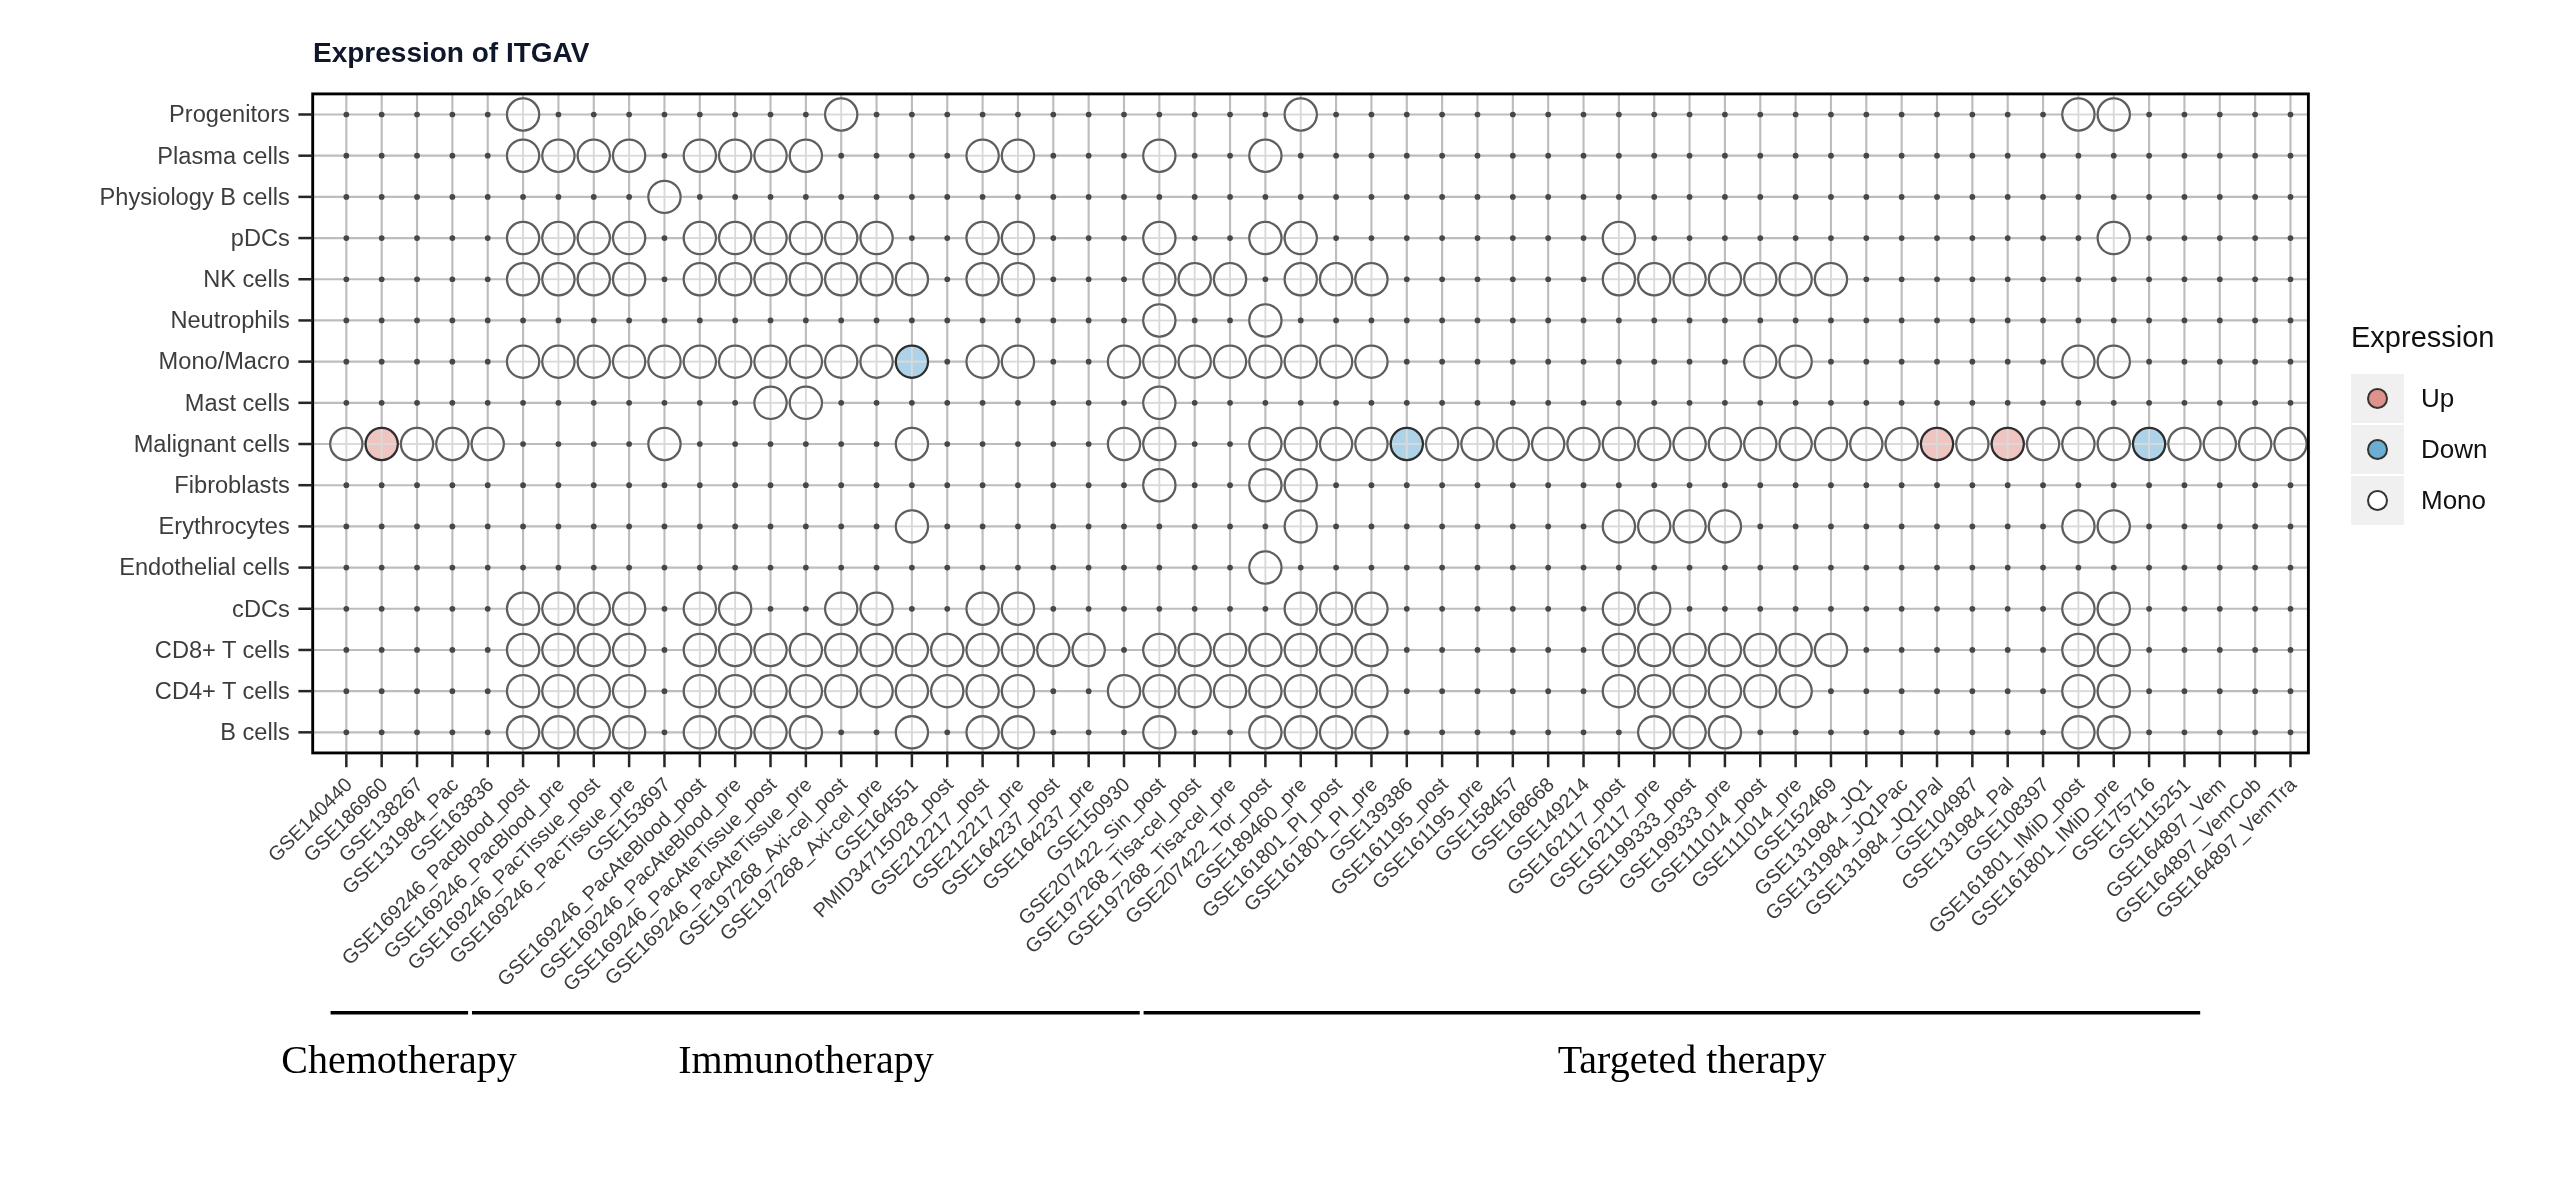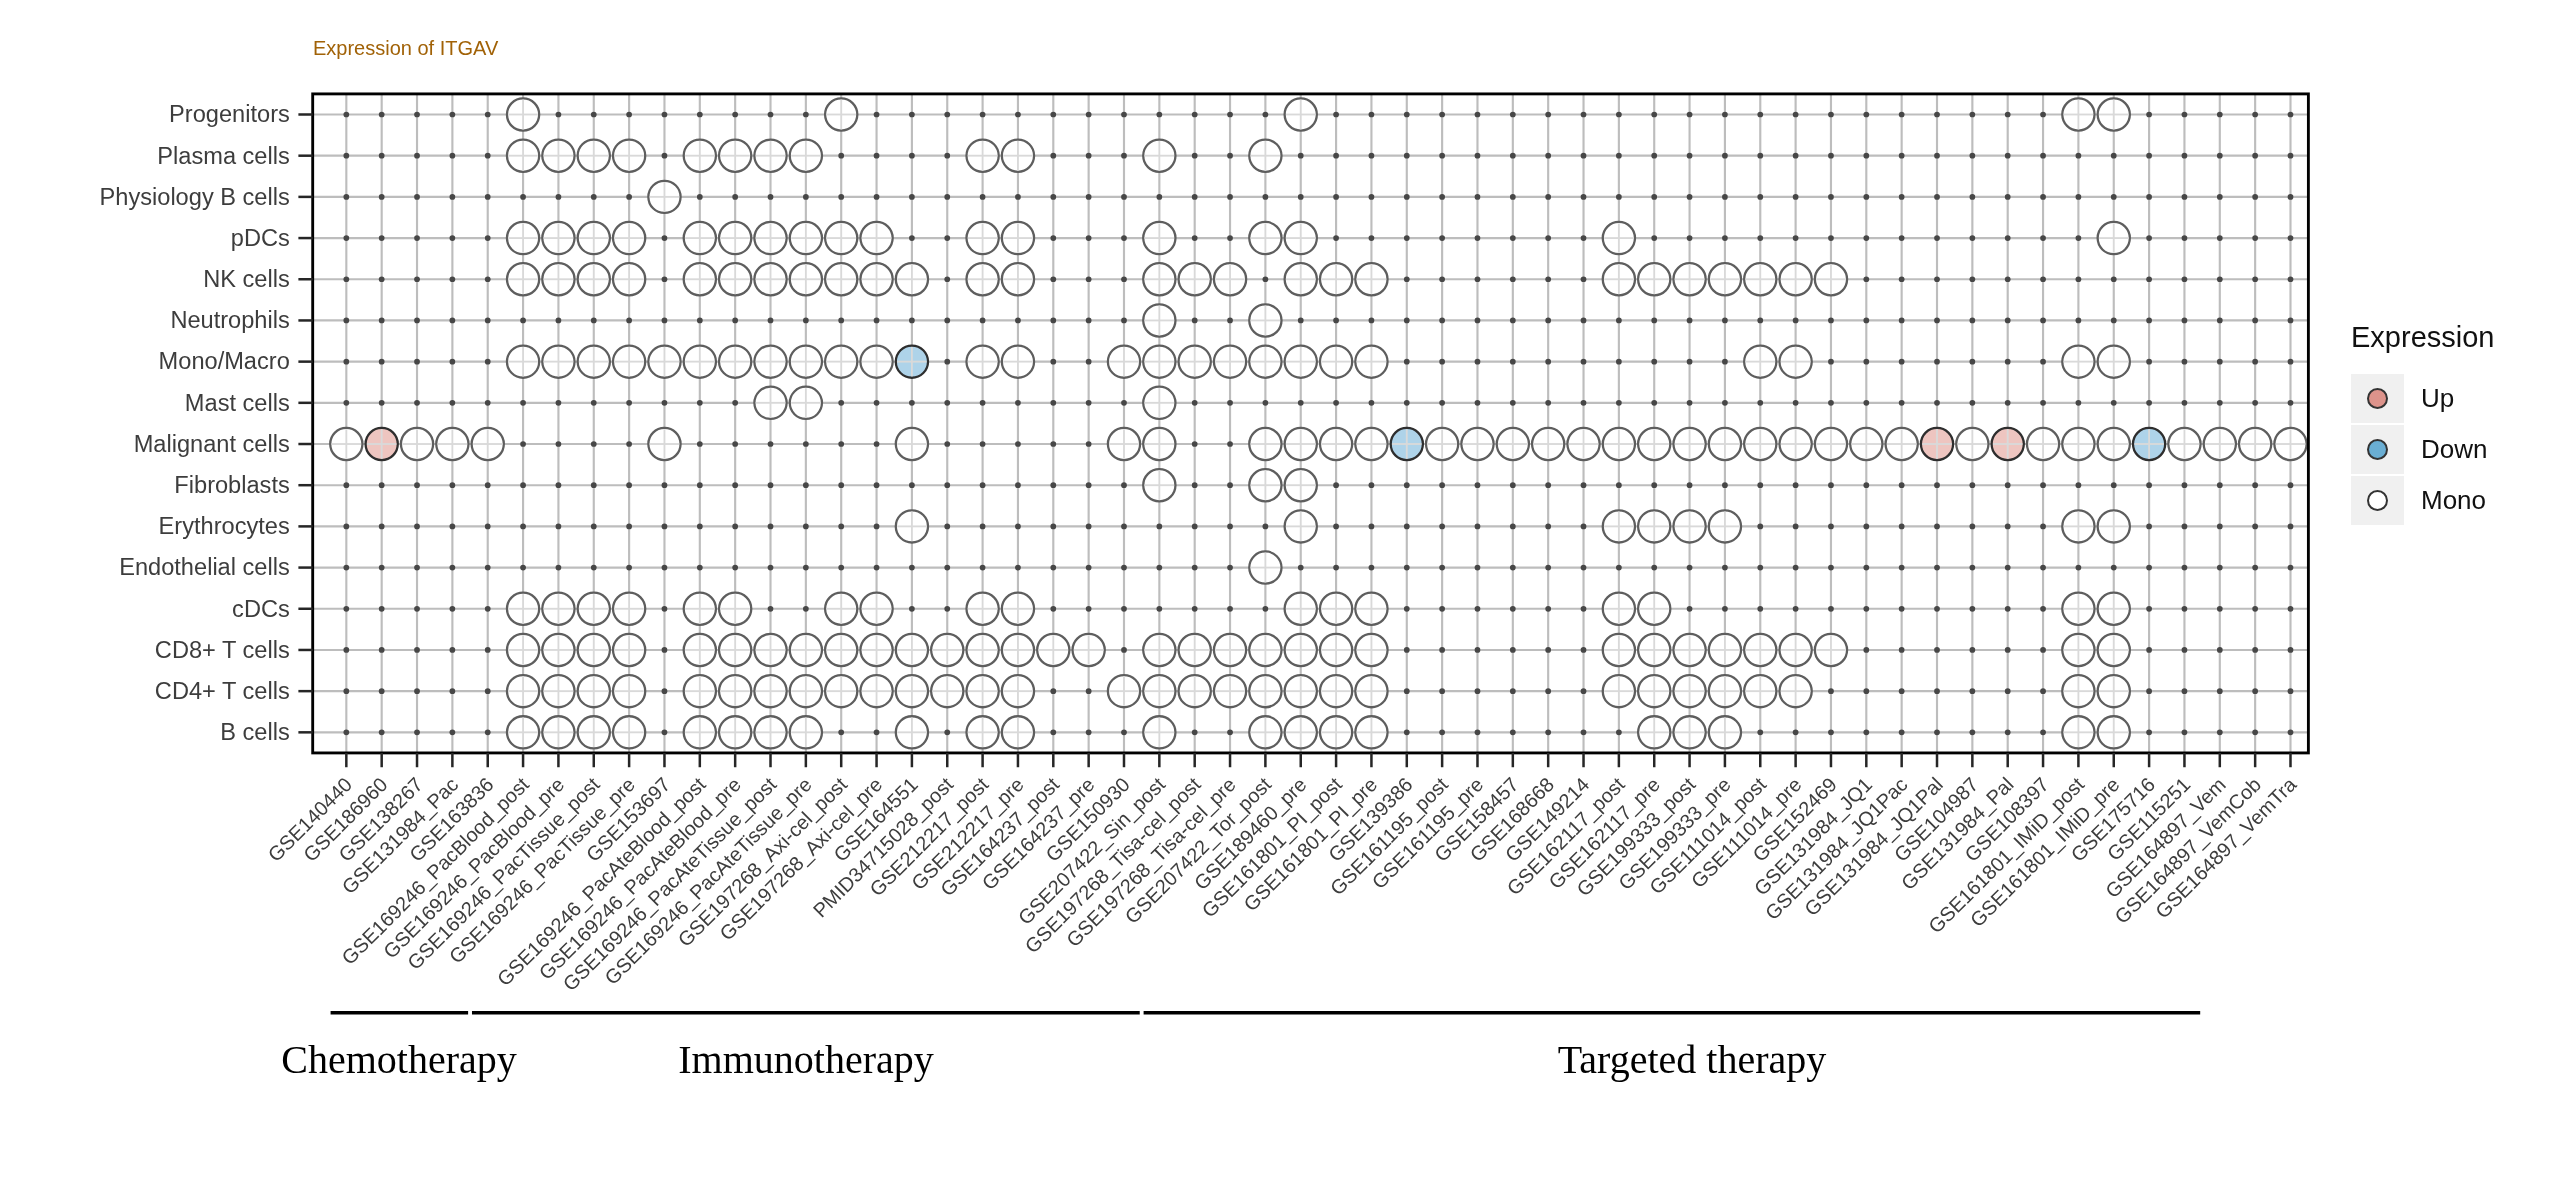--- a/index.html
+++ b/index.html
@@ -1,19 +1,19 @@
 <!DOCTYPE html>
 <html style="font-size:11.4px"><head>
 <meta charset="utf-8">
 <style>
   html,body{margin:0;padding:0;background:#ffffff;}
   body{font-family:"Liberation Sans",sans-serif;}
   #stage{position:relative;width:2576px;height:1181px;background:#fff;overflow:hidden;}
   #plot-svg{position:absolute;left:0;top:0;}
-  .chart-title{position:absolute;left:313px;top:37px;font-size:20px;font-weight:400;color:#a16207;}
+  .chart-title{position:absolute;left:313px;top:37px;font-size:28px;font-weight:700;color:#0f172a;}
   .group-label{position:absolute;top:1036px;transform:translateX(-50%);font-family:"Liberation Serif",serif;font-size:40px;color:#000;}
   .legend{position:absolute;left:2351px;top:321px;}
   .legend-title{font-size:29px;color:#111;margin-bottom:18.6px;}
   .legend-item{display:flex;align-items:center;height:51px;text-align:center;}
   .legend-key{width:53px;height:49px;background:#f0f0f0;display:flex;align-items:center;justify-content:center;}
   .legend-dot{width:21px;height:21px;border-radius:50%;border:2.1px solid #333;box-sizing:border-box;}
   .legend-label{font-size:26px;color:#111;margin-left:17px;}
 </style>
 </head>
 <body>

